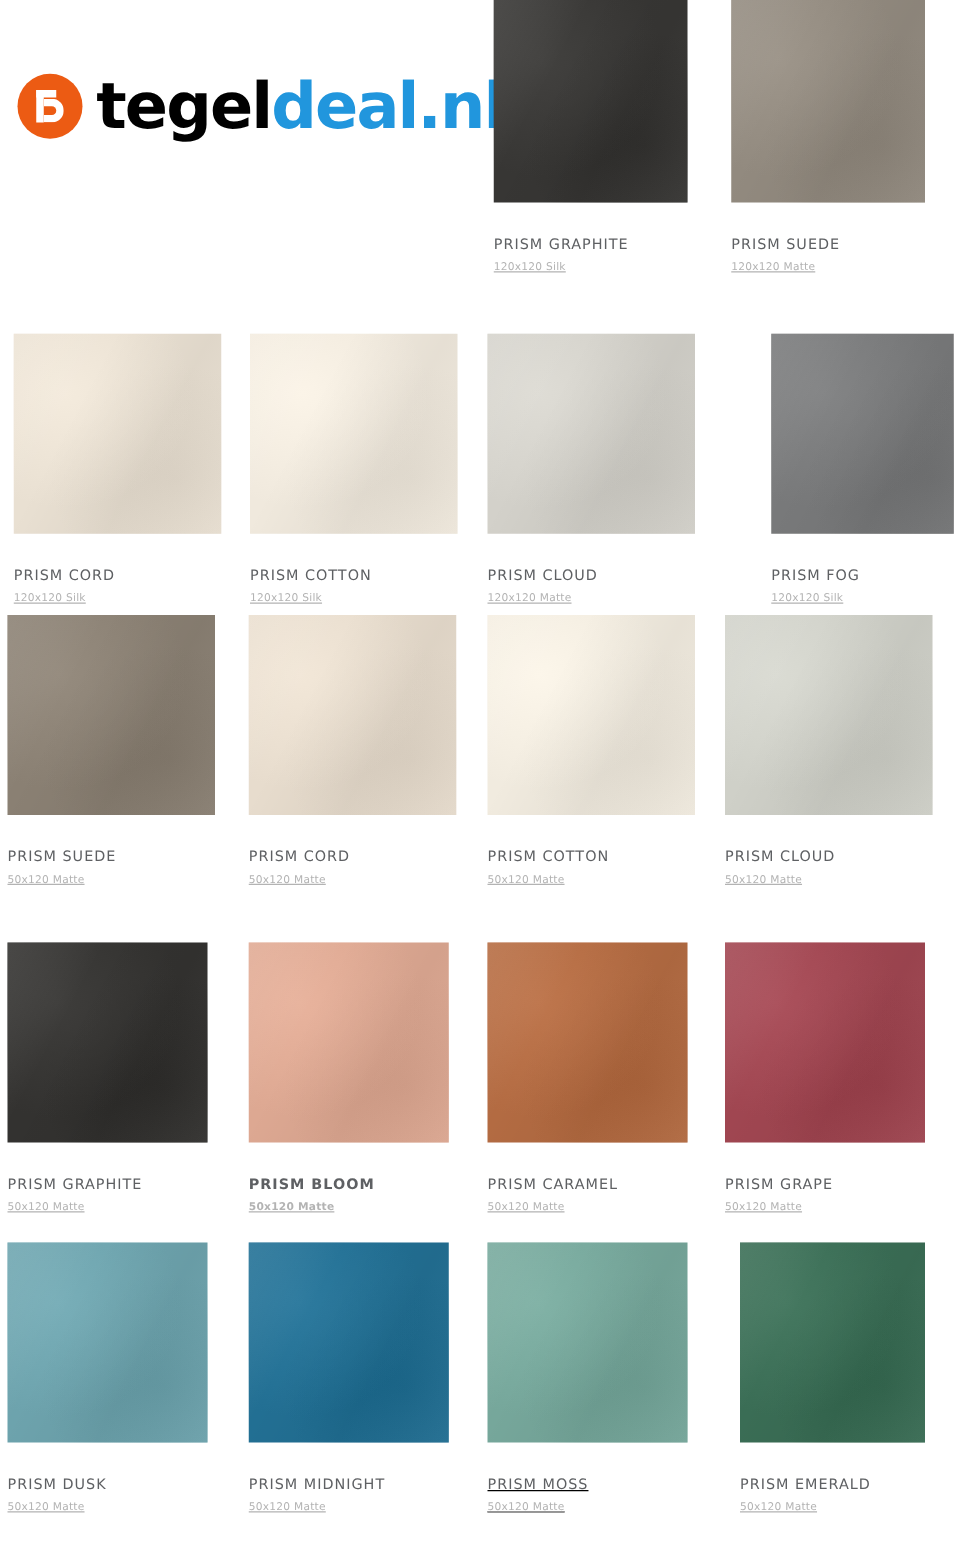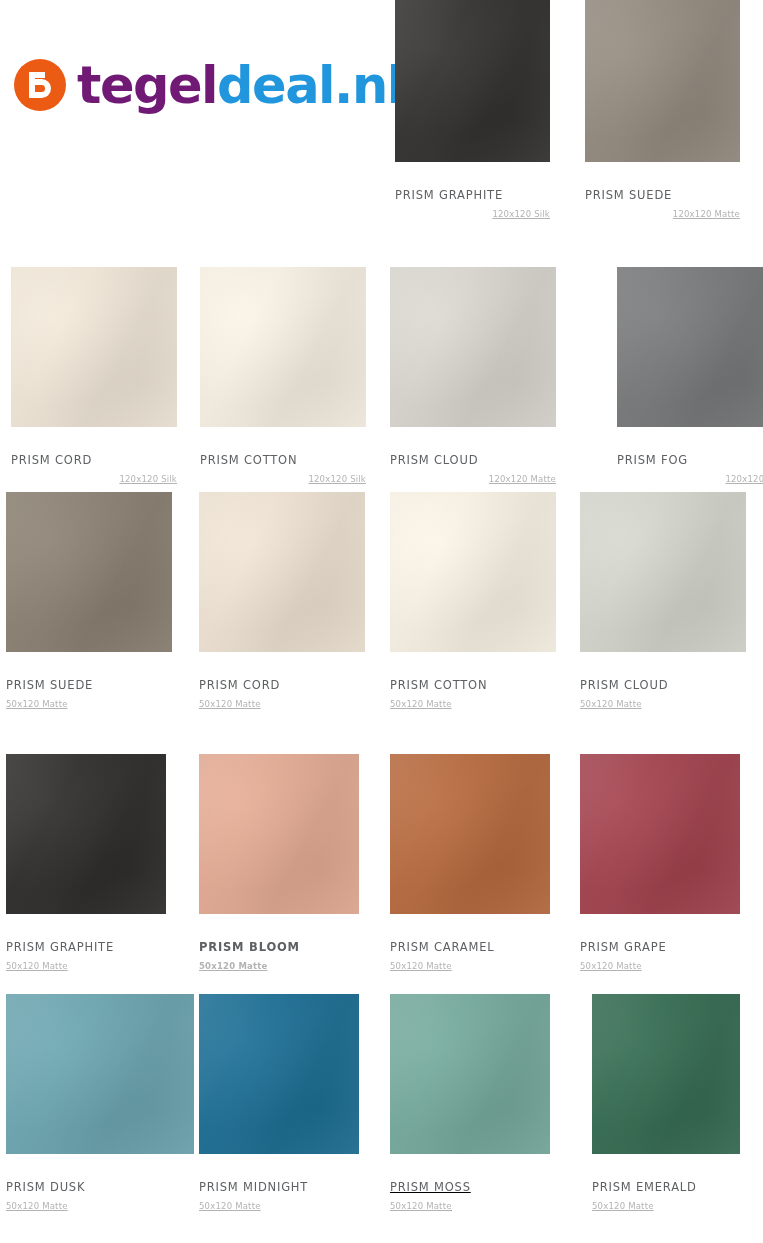--- a/index.html
+++ b/index.html
@@ -69,21 +69,21 @@
     box-sizing: border-box;
   }
   #logo-text {
     font-family: "DejaVu Sans", sans-serif;
     font-size: 51px;
     font-weight: bold;
     letter-spacing: -1.5px;
     line-height: 1;
     white-space: nowrap;
   }
-  #logo-text .t-orange { color: #701a75; }
+  #logo-text .t-orange { color: #000000; }
   #logo-text .t-blue   { color: #2196dd; }
 
   
   .grid {
     position: absolute;
     left: 0;
     top: 0;
     width: 763px;
   }
   .row {
@@ -110,21 +110,21 @@
   }
   .size {
     font-family: "DejaVu Sans", sans-serif;
     font-size: 8.5px;
     letter-spacing: 0.2px;
     color: #b3b3b3;
     text-decoration: underline;
     margin-top: 7px;
     white-space: nowrap;
   }
-  .align-right { text-align: right; }
+  .align-right { text-align: left; }
   .align-left  { text-align: left; }
 </style>
 </head>
 <body>
 
 <div id="logo-block">
   <div id="logo-mark">
     <div class="mark-inner">
       <div class="bar"></div>
       <div class="hook-top"></div>
@@ -209,21 +209,21 @@
         <div class="name align-left">PRISM CARAMEL</div>
         <div class="size align-left">50x120 Matte</div>
       </div>
       <div class="cell" style="left: 580px; width: 160px;">
         <div class="swatch" style="height: 160px; background: linear-gradient(118deg, rgba(255, 255, 255, 0.09) 0%, rgba(255, 255, 255, 0) 32%, rgba(0, 0, 0, 0.043) 63%, rgba(255, 255, 255, 0.05) 100%), radial-gradient(at 25% 30%, rgb(171, 81, 92) 0%, rgba(0, 0, 0, 0) 58%), radial-gradient(at 78% 72%, rgb(150, 60, 71) 0%, rgba(0, 0, 0, 0) 55%), rgb(160, 70, 81);"></div>
         <div class="name align-left">PRISM GRAPE</div>
         <div class="size align-left">50x120 Matte</div>
       </div>
     </div>
     <div class="row" style="top: 994px;">
-      <div class="cell" style="left: 6px; width: 188px;">
+      <div class="cell" style="left: 6px; width: 160px;">
         <div class="swatch" style="height: 160px; background: linear-gradient(118deg, rgba(255, 255, 255, 0.09) 0%, rgba(255, 255, 255, 0) 32%, rgba(0, 0, 0, 0.043) 63%, rgba(255, 255, 255, 0.05) 100%), radial-gradient(at 25% 30%, rgb(120, 174, 184) 0%, rgba(0, 0, 0, 0) 58%), radial-gradient(at 78% 72%, rgb(99, 153, 163) 0%, rgba(0, 0, 0, 0) 55%), rgb(109, 163, 173);"></div>
         <div class="name align-left">PRISM DUSK</div>
         <div class="size align-left">50x120 Matte</div>
       </div>
       <div class="cell" style="left: 199px; width: 160px;">
         <div class="swatch" style="height: 160px; background: linear-gradient(118deg, rgba(255, 255, 255, 0.09) 0%, rgba(255, 255, 255, 0) 32%, rgba(0, 0, 0, 0.043) 63%, rgba(255, 255, 255, 0.05) 100%), radial-gradient(at 25% 30%, rgb(45, 122, 158) 0%, rgba(0, 0, 0, 0) 58%), radial-gradient(at 78% 72%, rgb(24, 101, 137) 0%, rgba(0, 0, 0, 0) 55%), rgb(34, 111, 147);"></div>
         <div class="name align-left">PRISM MIDNIGHT</div>
         <div class="size align-left">50x120 Matte</div>
       </div>
       <div class="cell" style="left: 390px; width: 160px; text-decoration: underline;">

